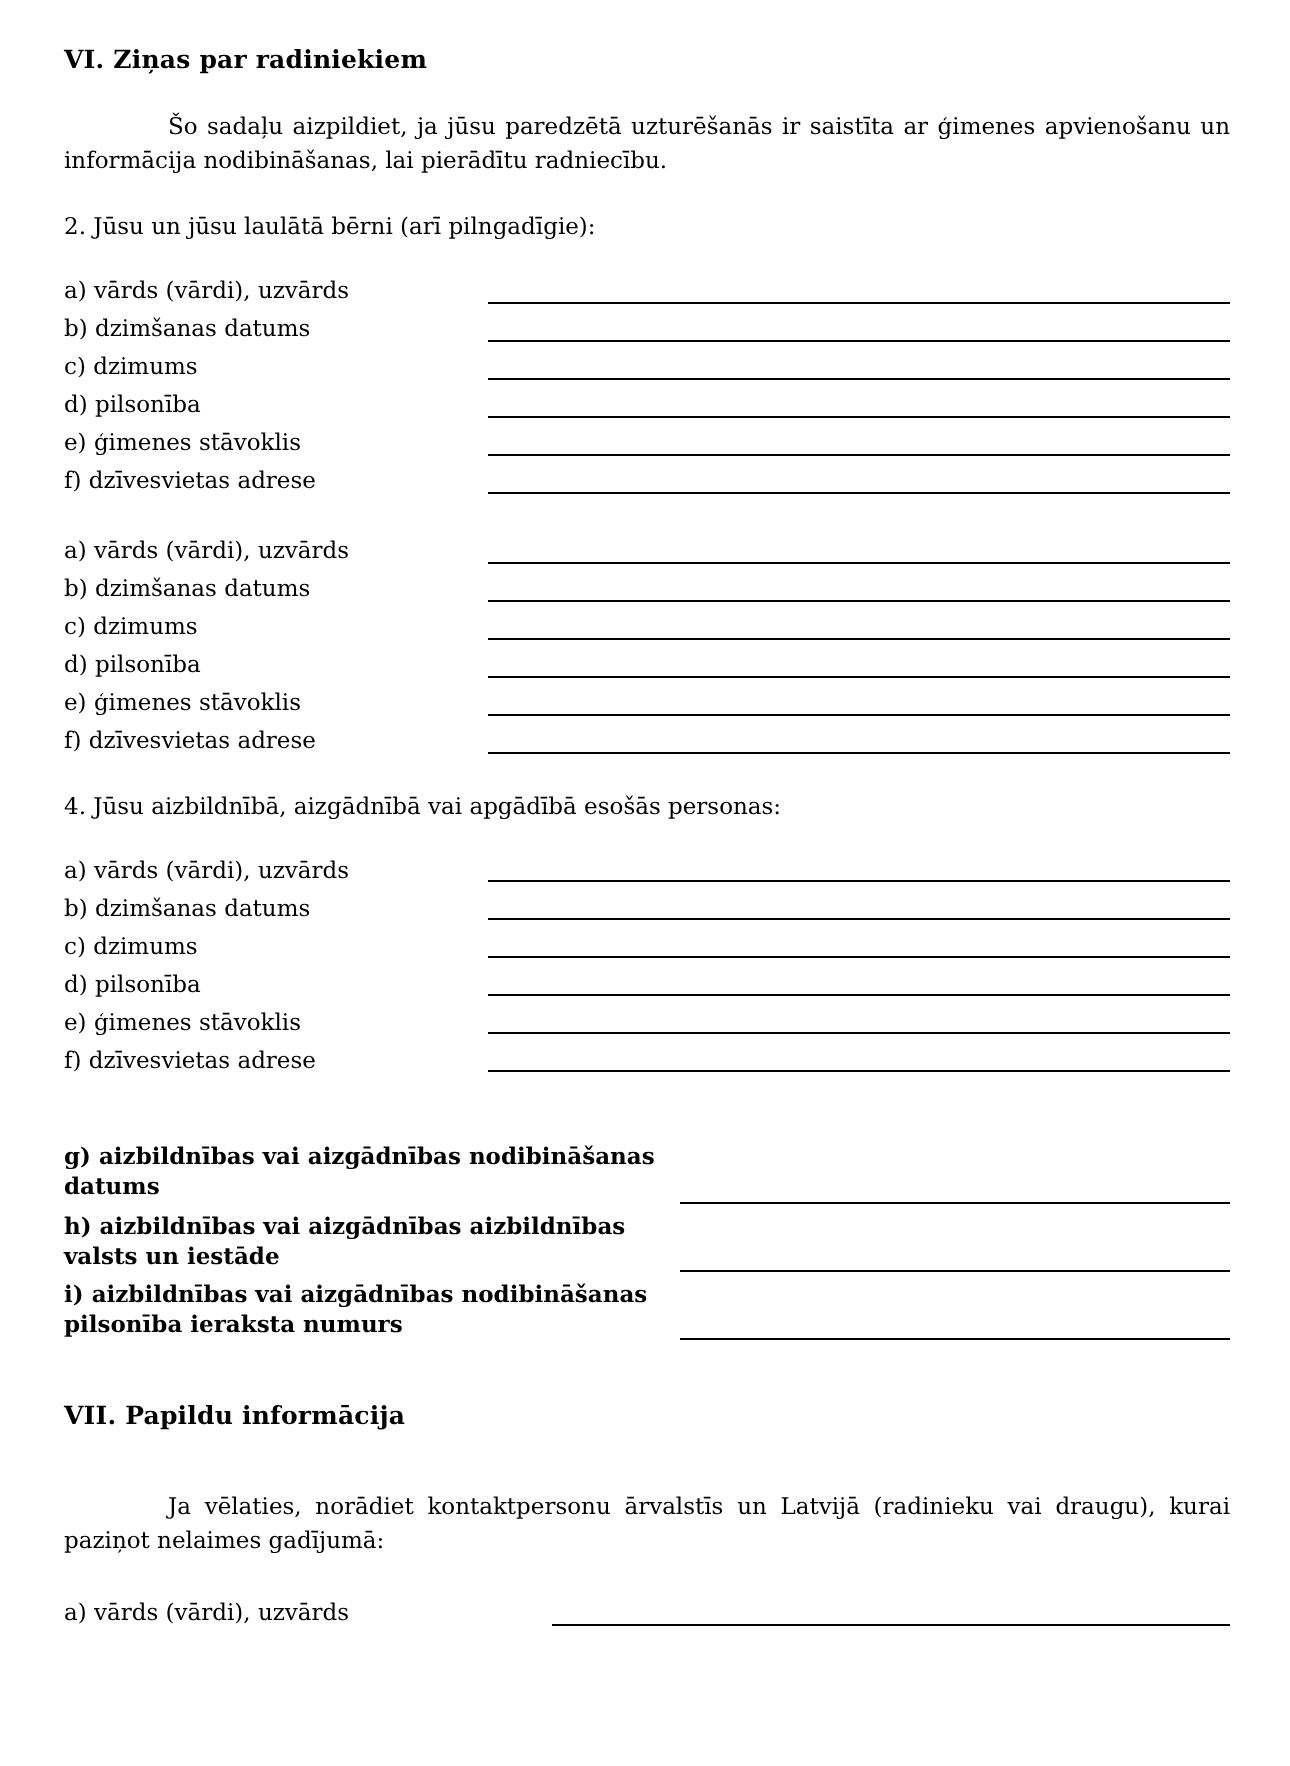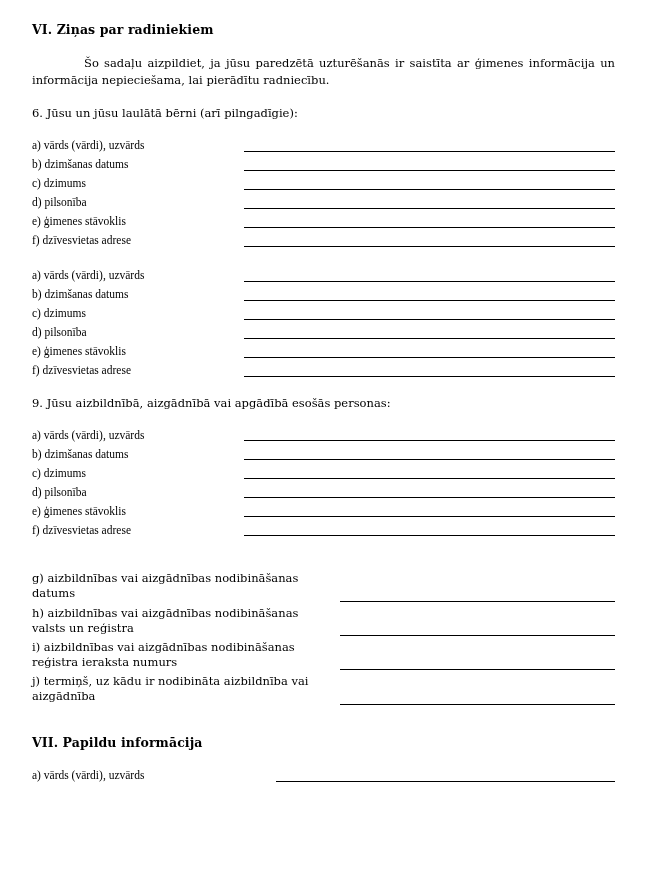--- a/index.html
+++ b/index.html
@@ -24,38 +24,37 @@
     padding: 22px 30px 10px 32px;
   }
   h2.section-title {
     font-size: 12.5px;
     font-weight: bold;
     margin: 0 0 16px 0;
     letter-spacing: 0.1px;
   }
   h2.section-title.second {
     margin-top: 4px;
-    margin-bottom: 14px;
+    margin-bottom: 28px;
   }
   p.intro {
     margin: 0 0 18px 0;
     text-align: justify;
     text-indent: 52px;
     font-size: 11.5px;
     line-height: 1.45;
   }
   p.q {
     margin: 0 0 14px 0;
     font-size: 11.5px;
   }
   .fields {
     margin: 0 0 16px 0;
     width: 100%;
     border-collapse: collapse;
-    font-family: Liberation Serif, serif;
   }
   .fields td {
     padding: 0;
     vertical-align: bottom;
     height: 18px;
   }
   .fields td.lbl {
     width: 212px;
     white-space: nowrap;
     font-size: 11.5px;
@@ -77,20 +76,21 @@
   }
   .fields2 td {
     padding: 0 0 4px 0;
     vertical-align: bottom;
   }
   .fields2 td.lbl2 {
     width: 300px;
     font-size: 11.5px;
     line-height: 1.32;
     padding-right: 8px;
+    font-weight: bold;
   }
   .fields2 td.ln2 {
     width: auto;
   }
   .rule2 {
     border-bottom: 1px solid #000;
     height: 11px;
   }
   .spacer-lg { height: 16px; }
   .fields3 td.lbl3 {
@@ -100,23 +100,23 @@
     padding-bottom: 1px;
   }
 </style>
 </head>
 <body>
 
 <div class="page">
 
   <h2 class="section-title">VI. Ziņas par radiniekiem</h2>
 
-  <p class="intro">Šo sadaļu aizpildiet, ja jūsu paredzētā uzturēšanās ir saistīta ar ģimenes informācija un informācija nepieciešama, lai pierādītu radniecību.</p>
-
-  <p class="q">6. Jūsu un jūsu laulātā bērni (arī pilngadīgie):</p>
+  <p class="intro">Šo sadaļu aizpildiet, ja jūsu paredzētā uzturēšanās ir saistīta ar ģimenes apvienošanu un informācija nodibināšanas, lai pierādītu radniecību.</p>
+
+  <p class="q">2. Jūsu un jūsu laulātā bērni (arī pilngadīgie):</p>
 
   <table class="fields">
     <tbody>
         <tr>
       <td class="lbl">a) vārds (vārdi), uzvārds</td>
       <td class="ln">
             <div class="rule"></div>
           </td>
     </tr>
     <tr>
@@ -187,21 +187,21 @@
     </tr>
     <tr>
       <td class="lbl">f) dzīvesvietas adrese</td>
       <td class="ln">
             <div class="rule"></div>
           </td>
     </tr>
   </tbody>
     </table>
 
-  <p class="q">9. Jūsu aizbildnībā, aizgādnībā vai apgādībā esošās personas:</p>
+  <p class="q">4. Jūsu aizbildnībā, aizgādnībā vai apgādībā esošās personas:</p>
 
   <table class="fields">
     <tbody>
         <tr>
       <td class="lbl">a) vārds (vārdi), uzvārds</td>
       <td class="ln">
             <div class="rule"></div>
           </td>
     </tr>
     <tr>
@@ -241,44 +241,39 @@
 
   <table class="fields2">
     <tbody>
         <tr>
       <td class="lbl2">g) aizbildnības vai aizgādnības nodibināšanas datums</td>
       <td class="ln2">
             <div class="rule2"></div>
           </td>
     </tr>
     <tr>
-      <td class="lbl2">h) aizbildnības vai aizgādnības nodibināšanas valsts un reģistra</td>
+      <td class="lbl2">h) aizbildnības vai aizgādnības aizbildnības valsts un iestāde</td>
       <td class="ln2">
             <div class="rule2"></div>
           </td>
     </tr>
     <tr>
-      <td class="lbl2">i) aizbildnības vai aizgādnības nodibināšanas reģistra ieraksta numurs</td>
+      <td class="lbl2">i) aizbildnības vai aizgādnības nodibināšanas pilsonība ieraksta numurs</td>
       <td class="ln2">
             <div class="rule2"></div>
           </td>
     </tr>
-    <tr>
-      <td class="lbl2">j) termiņš, uz kādu ir nodibināta aizbildnība vai aizgādnība</td>
-      <td class="ln2">
-            <div class="rule2"></div>
-          </td>
-    </tr>
   </tbody>
     </table>
 
   <div class="spacer-lg"></div>
 
   <h2 class="section-title second">VII. Papildu informācija</h2>
 
+  <p class="intro">Ja vēlaties, norādiet kontaktpersonu ārvalstīs un Latvijā (radinieku vai draugu), kurai paziņot nelaimes gadījumā:</p>
 
   <table class="fields fields3">
     <tbody>
         <tr>
       <td class="lbl3">a) vārds (vārdi), uzvārds</td>
       <td class="ln">
             <div class="rule"></div>
           </td>
     </tr>
 

